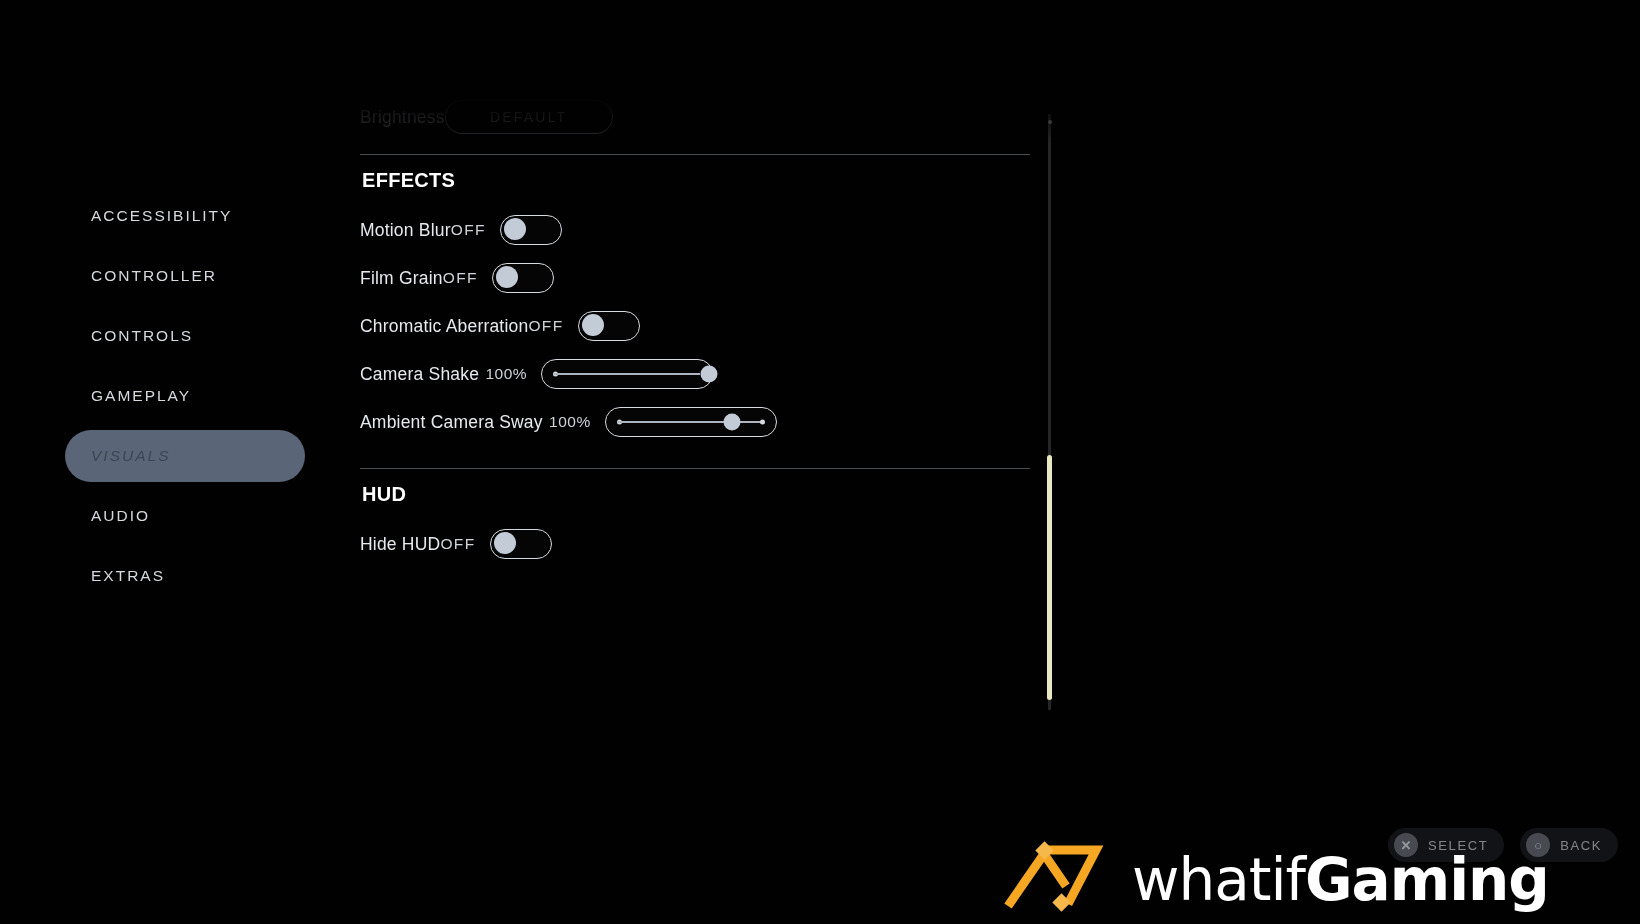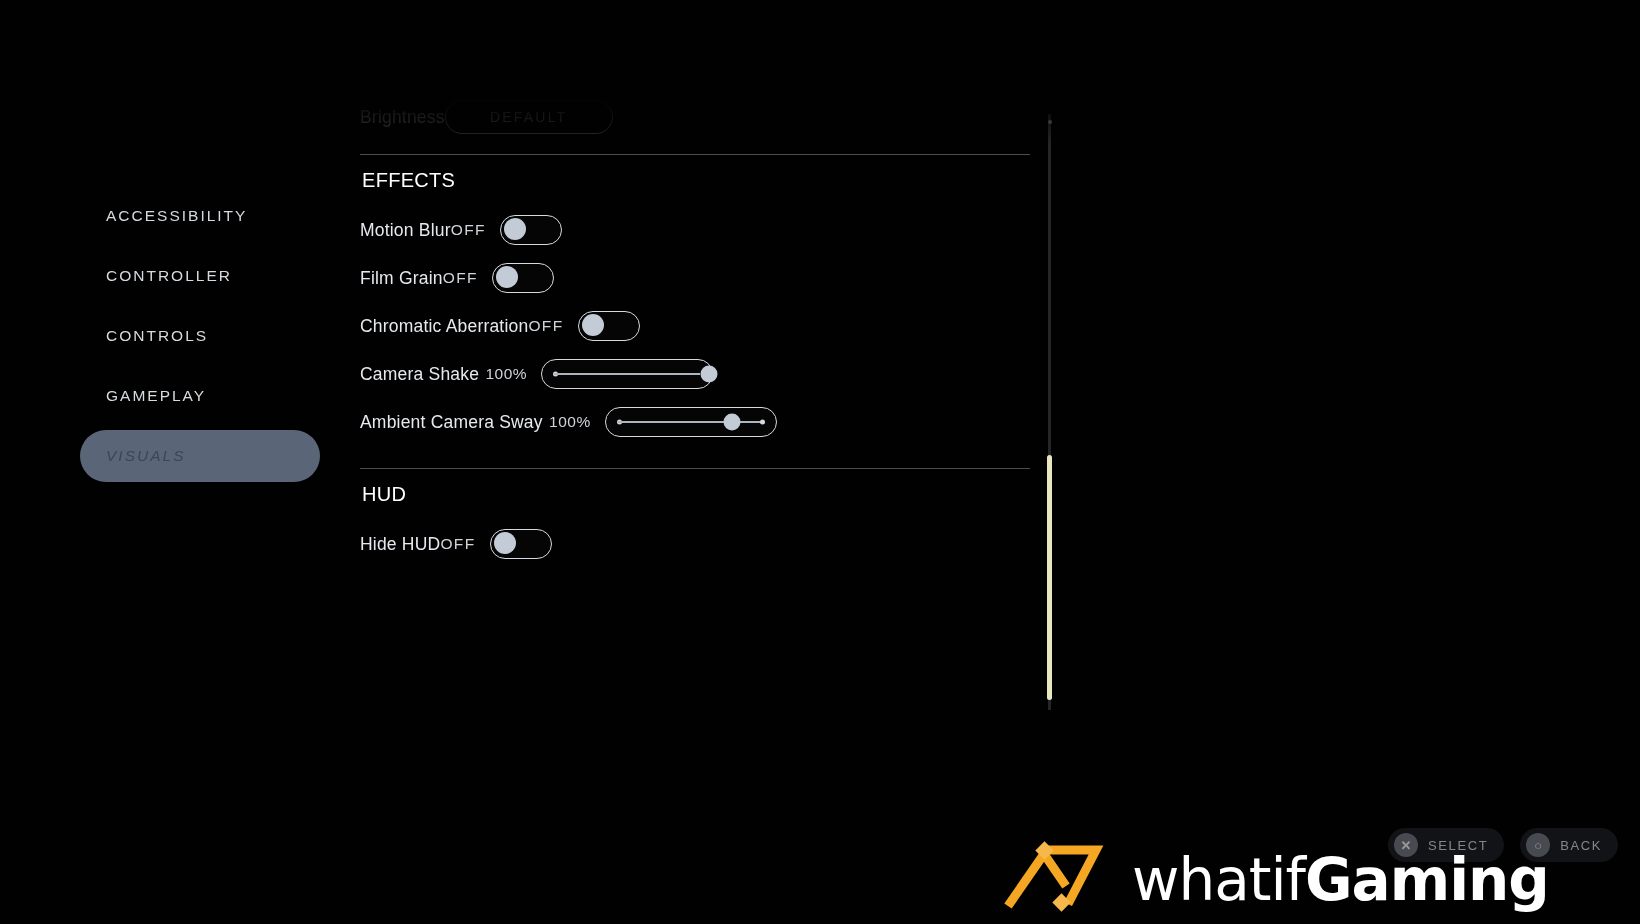--- a/index.html
+++ b/index.html
@@ -6,21 +6,21 @@
   body{
     width:1640px;height:924px;
     background:#000;
     font-family:"Liberation Sans", sans-serif;
     overflow:hidden;position:relative;
   }
   .screen{position:absolute;inset:0;background:#010101;}
 
   
   .sidebar{position:absolute;left:0;top:0;width:340px;height:924px;}
-  .nav{position:absolute;left:80px;top:190px;width:240px;}
+  .nav{position:absolute;left:65px;top:190px;width:240px;}
   .nav-item{
     height:52px;display:flex;align-items:center;
     padding:0 26px;border-radius:26px;margin-bottom:8px;
     box-sizing:border-box;
   }
   .nav-item .lbl{
     font-size:15.5px;letter-spacing:2.0px;color:#d7dbe0;font-weight:400;
   }
   .nav-item.active{background:#5a6678;font-style:italic;}
   .nav-item.active .lbl{color:#3c4654;}
@@ -44,21 +44,21 @@
 
   .pill-btn{
     min-width:168px;height:34px;border:1px solid #2a2c30;border-radius:17px;
     display:flex;align-items:center;justify-content:center;
     font-size:14px;letter-spacing:2.2px;color:#2e3034;box-sizing:border-box;
   }
 
   .divider{height:1px;background:#4a4d52;margin:16px 0 14px 0;}
 
   .section-title{
-    font-size:20px;font-weight:400;color:#fff;letter-spacing:0.3px;
+    font-size:20px;font-weight:700;color:#fff;letter-spacing:0.3px;
     margin:8px 0 14px 2px;
   }
 
   
   .toggle-wrap{display:flex;align-items:center;gap:14px;}
   .toggle-state{font-size:15.5px;letter-spacing:1.4px;color:#cfd4da;}
   .toggle{
     width:62px;height:30px;border-radius:15px;border:1px solid #d6dae0;
     position:relative;box-sizing:border-box;background:#050505;
   }
@@ -148,20 +148,26 @@
         <span class="lbl">CONTROLLER</span>
       </div>
       <div class="nav-item">
         <span class="lbl">CONTROLS</span>
       </div>
       <div class="nav-item">
         <span class="lbl">GAMEPLAY</span>
       </div>
       <div class="nav-item active">
         <span class="lbl">VISUALS</span>
+      </div>
+      <div class="nav-item">
+        <span class="lbl">AUDIO</span>
+      </div>
+      <div class="nav-item">
+        <span class="lbl">EXTRAS</span>
       </div>
 
     </div>
   </div>
 
   <div class="panel">
 
     <div class="row faded" style="height:42px;">
       <span class="name">Brightness</span>
       <div class="ctrl">

